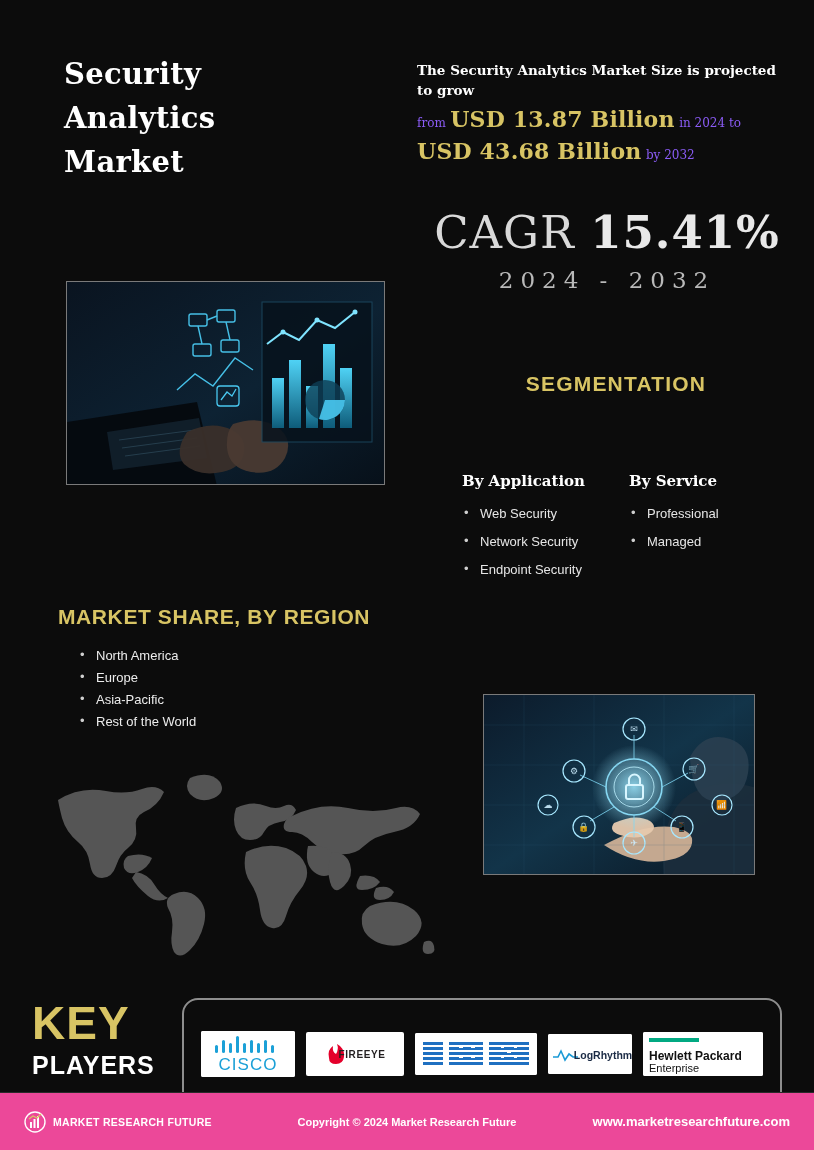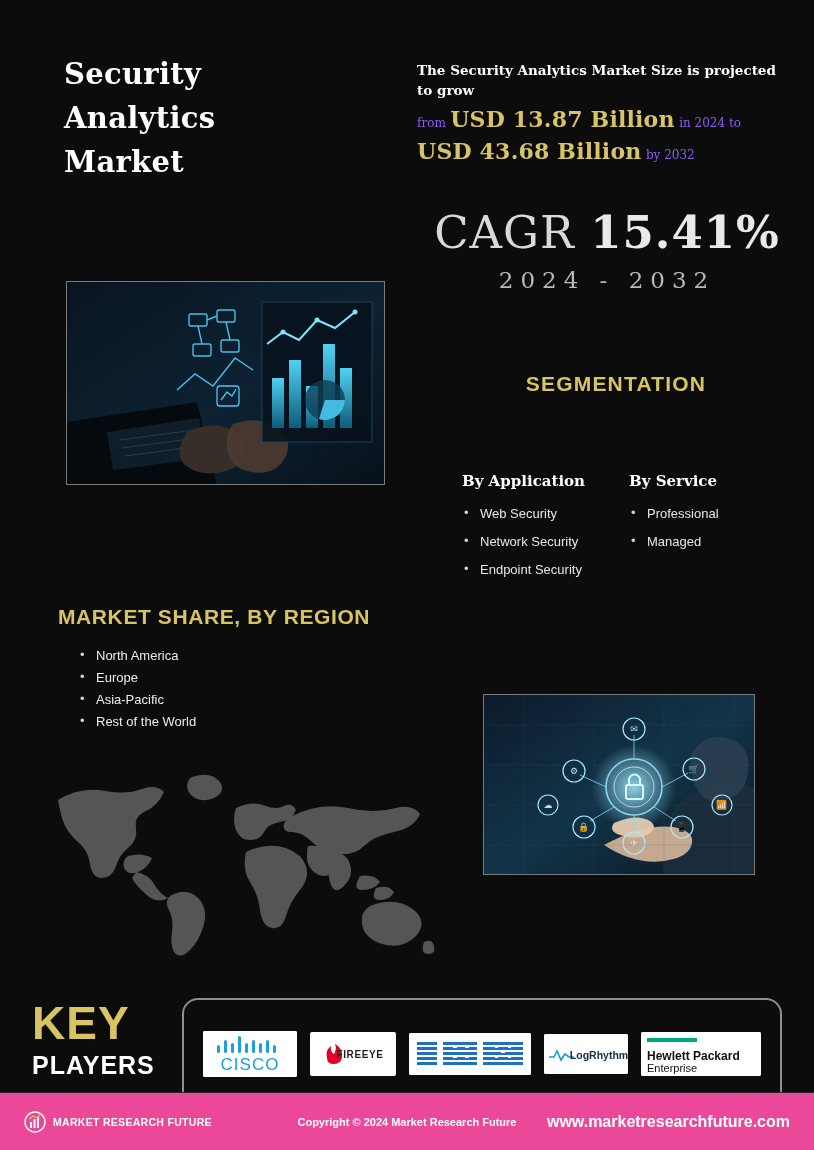--- a/index.html
+++ b/index.html
@@ -115,39 +115,39 @@
   .kp-box {
     position:absolute; left: 182px; top: 998px; width: 600px; height: 112px;
     border: 2px solid #8e8e8e; border-radius: 16px;
     display:flex; align-items:center; justify-content: space-around; padding: 0 12px;
   }
   .logo-card {
     background:#ffffff; border-radius: 2px; display:flex; align-items:center; justify-content:center;
     overflow:hidden;
   }
   #logo-cisco { width: 94px; height: 46px; }
-  #logo-fireeye { width: 86px; height: 44px; }
+  #logo-fireeye { width: 98px; height: 44px; }
   #logo-ibm { width: 122px; height: 42px; }
   #logo-logrhythm { width: 84px; height: 40px; }
   #logo-hpe { width: 120px; height: 44px; }
 
   
   .footer {
     position:absolute; left:0; bottom:0; width: 814px; height: 58px;
     background:#ec4899; border-top: 1px solid #2a2a2a;
     display:flex; align-items:center;
   }
   .footer-brand { position:absolute; left: 24px; display:flex; align-items:center; gap: 7px; }
   .footer-brand-text { font-size: 10.5px; font-weight: 700; color:#ffffff; letter-spacing: 0.3px; }
   .footer-center {
     position:absolute; left: 0; width: 814px; text-align:center;
     font-size: 11px; font-weight: 700; color:#ffffff;
   }
   .footer-right {
-    position:absolute; right: 24px; font-size: 16px; font-weight:700; color:#ffffff;
+    position:absolute; right: 24px; font-size: 13px; font-weight:700; color:#ffffff;
   }
 
   .mrf-mark { width: 22px; height: 22px; position: relative; }
 </style>
 </head>
 <body>
 
 <div class="sheet">
 
   <div class="title-block">

